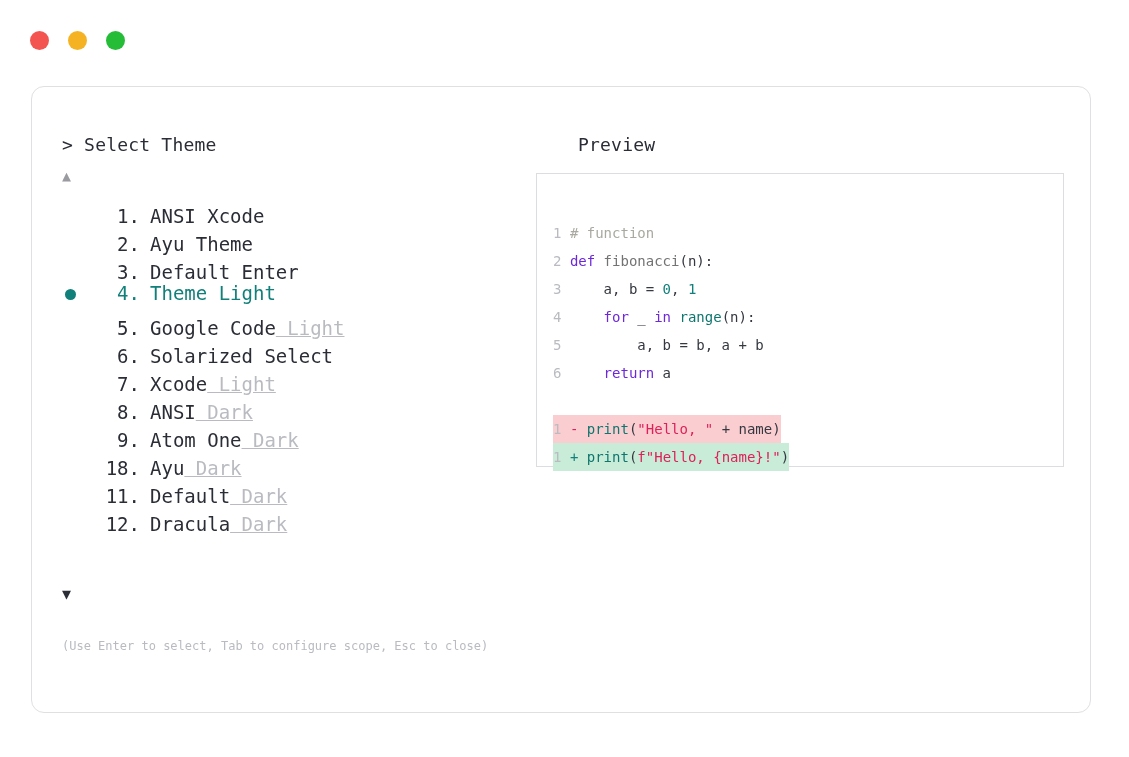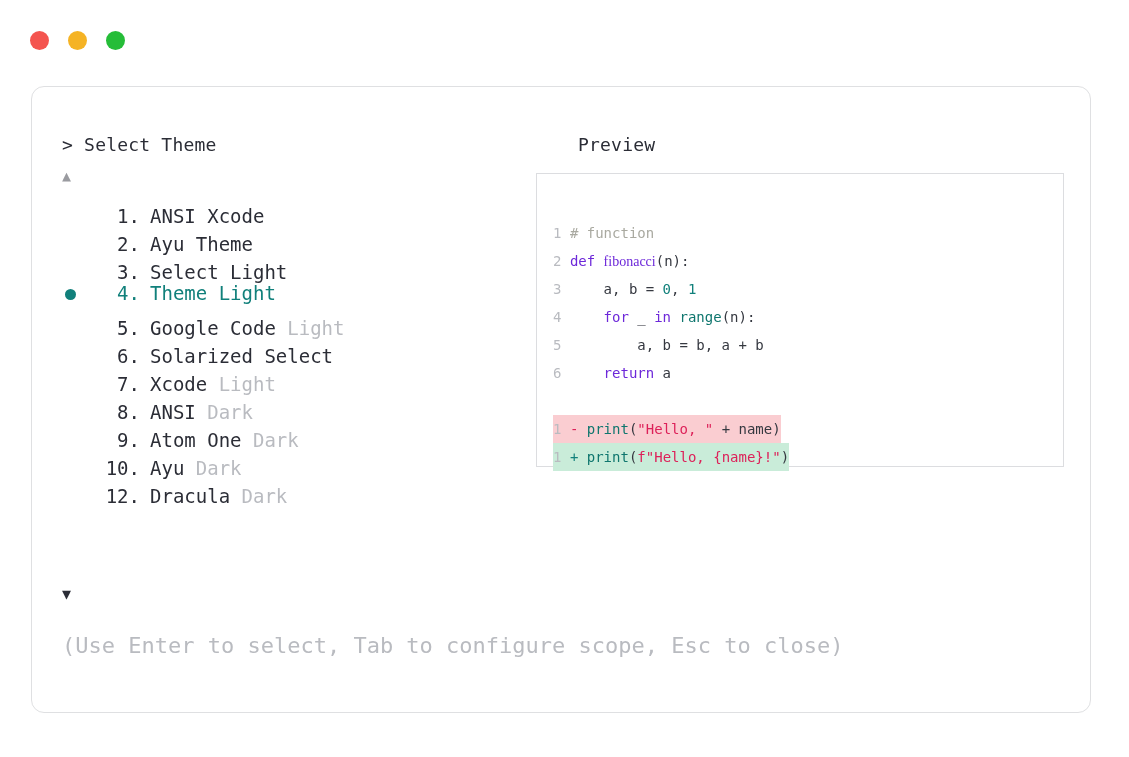--- a/index.html
+++ b/index.html
@@ -138,28 +138,29 @@
   .name-cell {
     padding-left: 10px;
     color: #2b2d36;
   }
   .theme-row.selected .num-cell,
   .theme-row.selected .name-cell {
     color: #11807b;
   }
   .variant-dim {
     color: #b9bbc0;
+    text-decoration: underline;
   }
 
   
   .hint {
     position: absolute;
     left: 30px;
     top: 547px;
-    font-size: 22px;
+    font-size: 12px;
     line-height: 24px;
     color: #b9bbc0;
     white-space: pre;
   }
 
   
   .preview-box {
     position: absolute;
     left: 504px;
     top: 86px;
@@ -182,21 +183,21 @@
     white-space: pre;
     display: block;
     width: fit-content;
   }
   .ln {
     color: #b9bbc0;
   }
   .tok-plain   { color: #353840; }
   .tok-comment { color: #a9a9a0; }
   .tok-kw      { color: #6d28d9; }
-  .tok-fn      { color: #6d28d9; font-family: Liberation Serif, serif; }
+  .tok-fn      { color: #737373; }
   .tok-num     { color: #11807b; }
   .tok-builtin { color: #0f766e; }
   .tok-str     { color: #dd2159; }
 
   .spacer-line { height: 28px; }
 
   .diff-del {
     background: #facdd1;
     color: #353840;
   }
@@ -220,28 +221,29 @@
 
   <div class="panel">
     <div class="cols">
 
       <div class="left-col">
         <div class="section-title"><span>&gt;</span> <span>Select Theme</span></div>
         <div class="arrow arrow-up">▲</div>
         <div class="theme-list">
             <div class="theme-row"><span class="bullet-cell"></span><span class="num-cell">1.</span><span class="name-cell">ANSI Xcode</span></div>
             <div class="theme-row"><span class="bullet-cell"></span><span class="num-cell">2.</span><span class="name-cell">Ayu Theme</span></div>
-            <div class="theme-row"><span class="bullet-cell"></span><span class="num-cell">3.</span><span class="name-cell">Select Light</span></div>
+            <div class="theme-row"><span class="bullet-cell"></span><span class="num-cell">3.</span><span class="name-cell">Default Enter</span></div>
             <div class="theme-row selected"><span class="bullet-cell"><span class="bullet" style="background: rgb(17, 128, 123);"></span></span><span class="num-cell">4.</span><span class="name-cell">Theme Light</span></div>
             <div class="theme-row"><span class="bullet-cell"></span><span class="num-cell">5.</span><span class="name-cell">Google Code<span class="variant-dim"> Light</span></span></div>
             <div class="theme-row"><span class="bullet-cell"></span><span class="num-cell">6.</span><span class="name-cell">Solarized Select</span></div>
             <div class="theme-row"><span class="bullet-cell"></span><span class="num-cell">7.</span><span class="name-cell">Xcode<span class="variant-dim"> Light</span></span></div>
             <div class="theme-row"><span class="bullet-cell"></span><span class="num-cell">8.</span><span class="name-cell">ANSI<span class="variant-dim"> Dark</span></span></div>
             <div class="theme-row"><span class="bullet-cell"></span><span class="num-cell">9.</span><span class="name-cell">Atom One<span class="variant-dim"> Dark</span></span></div>
-            <div class="theme-row"><span class="bullet-cell"></span><span class="num-cell">10.</span><span class="name-cell">Ayu<span class="variant-dim"> Dark</span></span></div>
+            <div class="theme-row"><span class="bullet-cell"></span><span class="num-cell">18.</span><span class="name-cell">Ayu<span class="variant-dim"> Dark</span></span></div>
+            <div class="theme-row"><span class="bullet-cell"></span><span class="num-cell">11.</span><span class="name-cell">Default<span class="variant-dim"> Dark</span></span></div>
             <div class="theme-row"><span class="bullet-cell"></span><span class="num-cell">12.</span><span class="name-cell">Dracula<span class="variant-dim"> Dark</span></span></div>
           </div>
       </div>
 
       <div class="arrow-down">▼</div>
 
       <div class="hint">(Use Enter to select, Tab to configure scope, Esc to close)</div>
 
       <div class="right-col">
         <div class="section-title">Preview</div>

